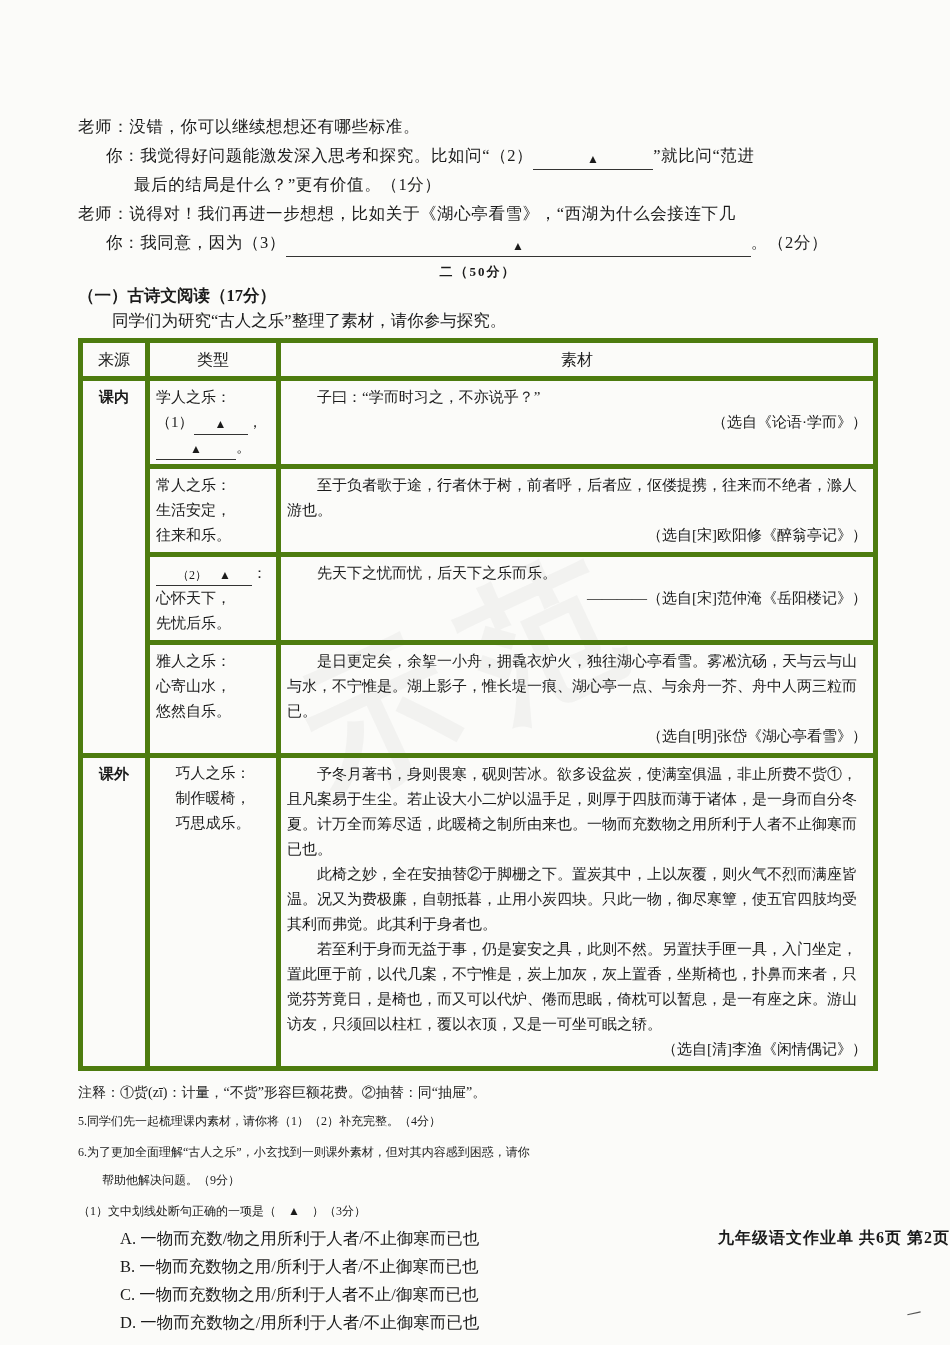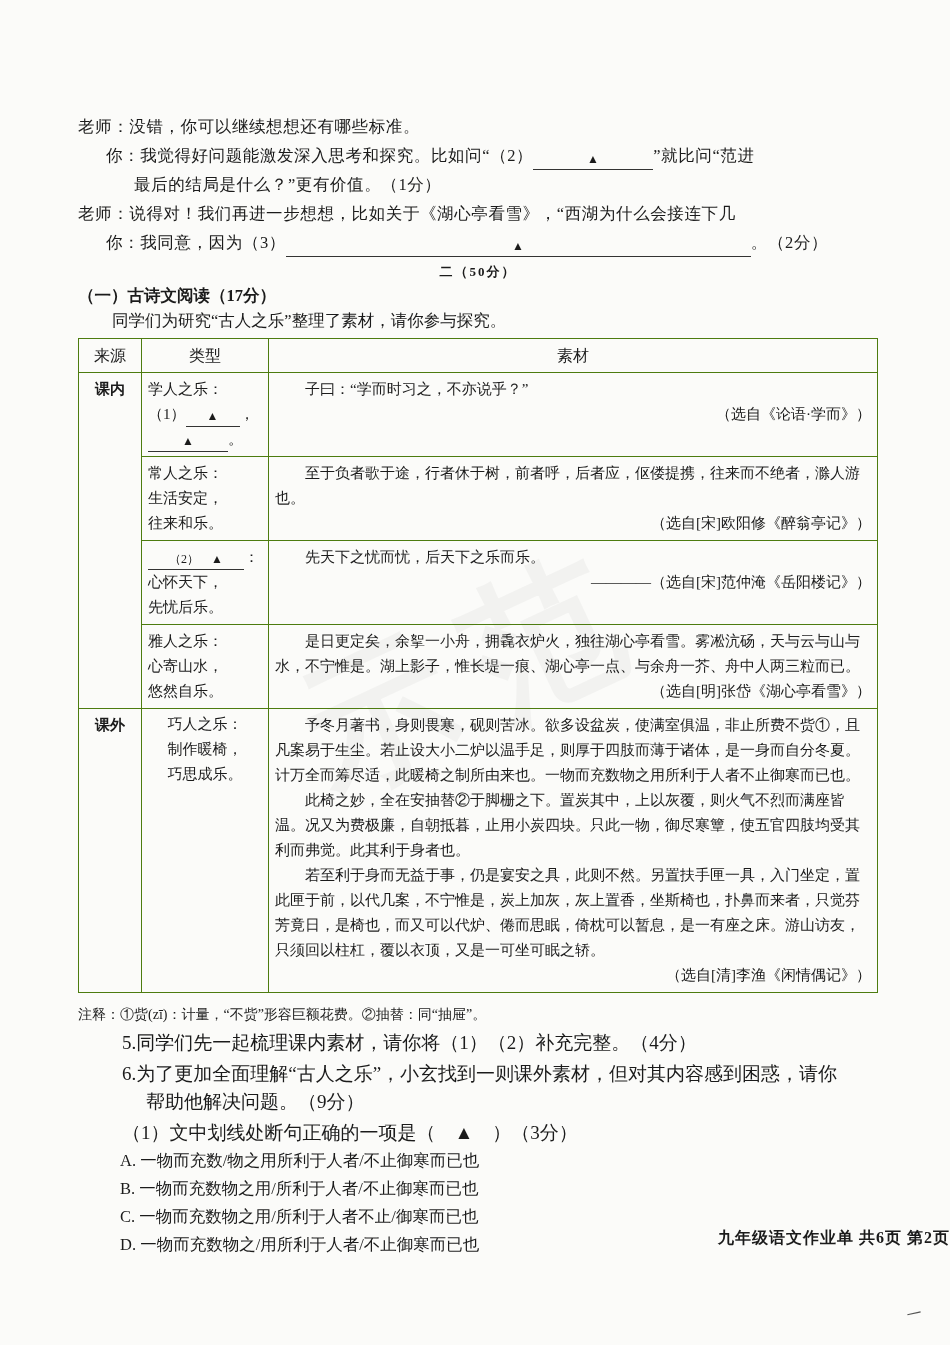--- a/index.html
+++ b/index.html
@@ -73,21 +73,21 @@
     font-size:16.5px;
     margin:3px 0 6px 0;
     padding-left:34px;
   }
   table.matrix{
     width:800px;
     border-collapse:collapse;
     table-layout:fixed;
   }
   table.matrix td,table.matrix th{
-    border:1px solid #4d7c0f;
+    border:5px solid #4d7c0f;
     padding:4px 6px;
     font-size:15px;
     line-height:25px;
     vertical-align:top;
   }
   table.matrix th{
     text-align:center;
     font-weight:normal;
     font-size:16px;
     padding:4px 0;
@@ -101,24 +101,23 @@
   .src-cite{
     text-align:right;
     display:block;
   }
   .note{
     font-size:14px;
     margin-top:11px;
     line-height:22px;
   }
   .q{
-    font-size:19px;
+    font-size:12px;
     line-height:28px;
     margin-top:3px;
-    margin-left:44px;
   }
   .q .qi{padding-left:24px;}
   .opts{padding-left:42px;}
   .opt{font-size:16.5px;line-height:28px;}
   .footer{
     position:absolute;
     left:0;right:0;
     top:1228px;
     text-align:right;
     font-size:16px;

